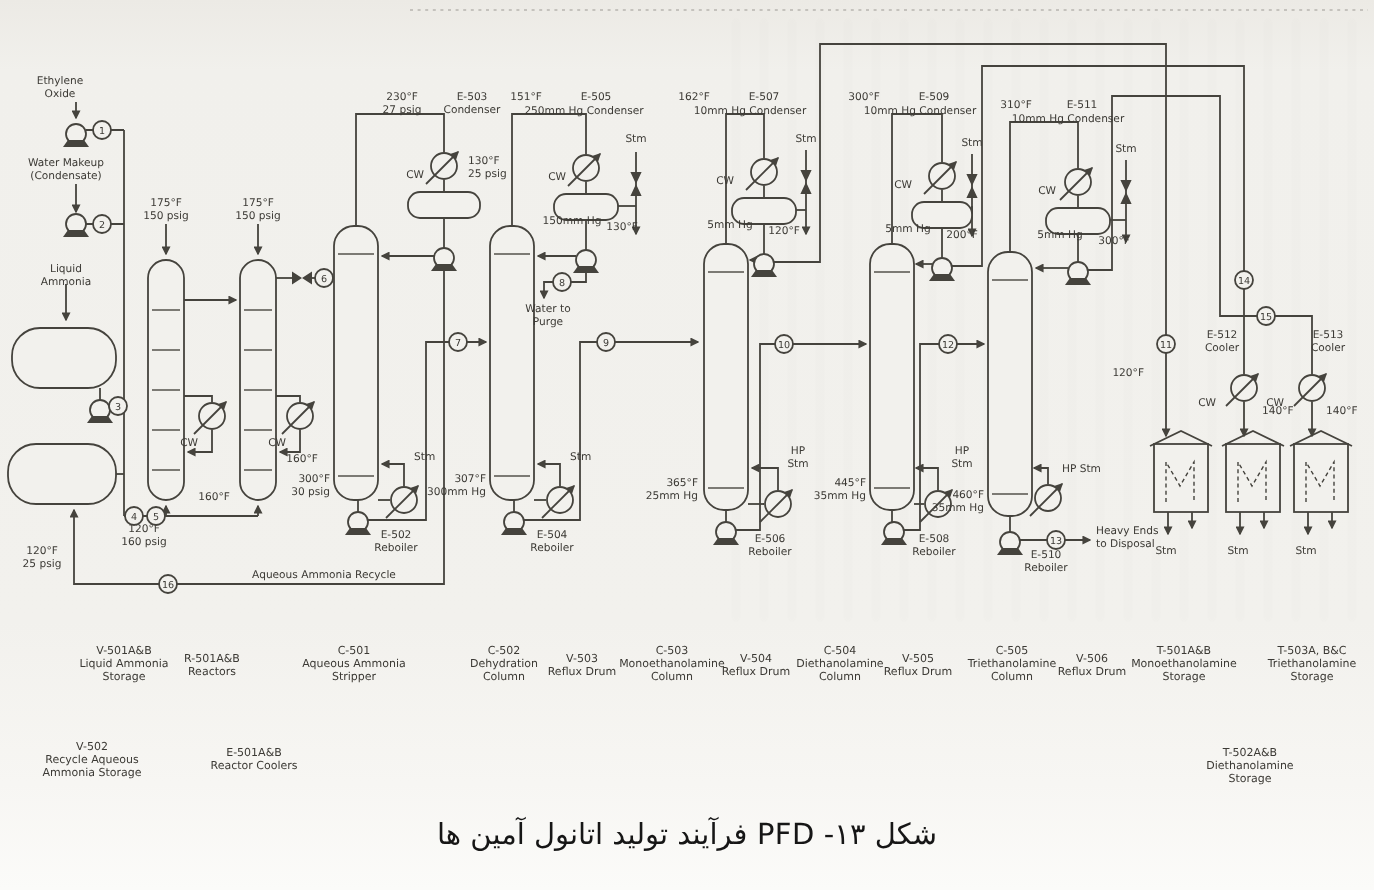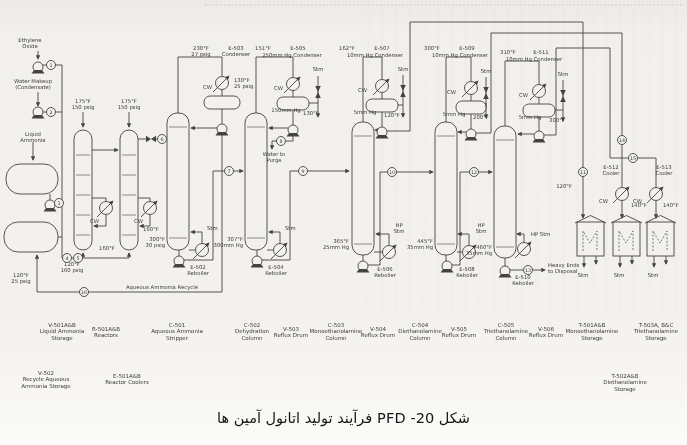--- a/index.html
+++ b/index.html
@@ -408,14 +408,14 @@
           <circle cx="633" cy="158" r="4.5" class="sym"></circle>
           <text x="633" y="159.8" text-anchor="middle" class="sn">15</text>
         </g>
         <g>
           <circle cx="84" cy="292" r="4.5" class="sym"></circle>
           <text x="84" y="293.8" text-anchor="middle" class="sn">16</text>
         </g>
       </g>
   </svg>
 
-  <div class="caption">شکل 20- PFD فرآیند تولید اتانول آمین ها</div>
+  <div class="caption">شکل ۱۳- PFD فرآیند تولید اتانول آمین ها</div>
 </div>
 
 </body></html>

